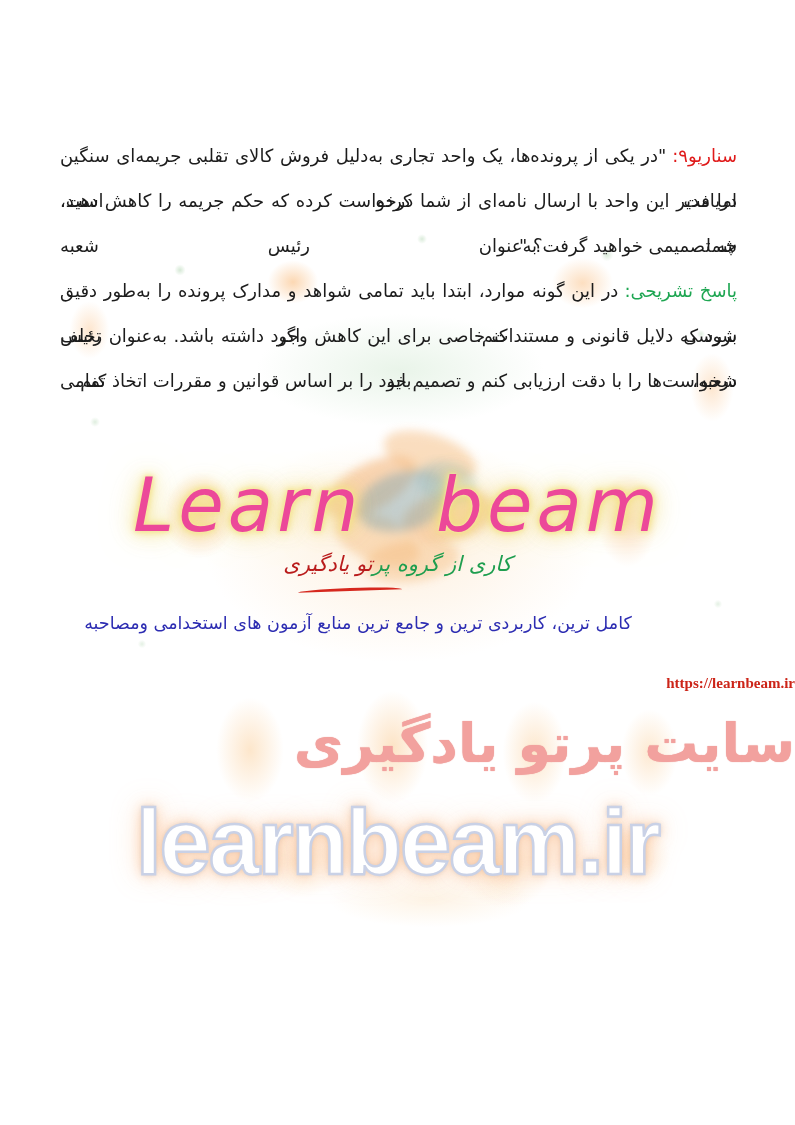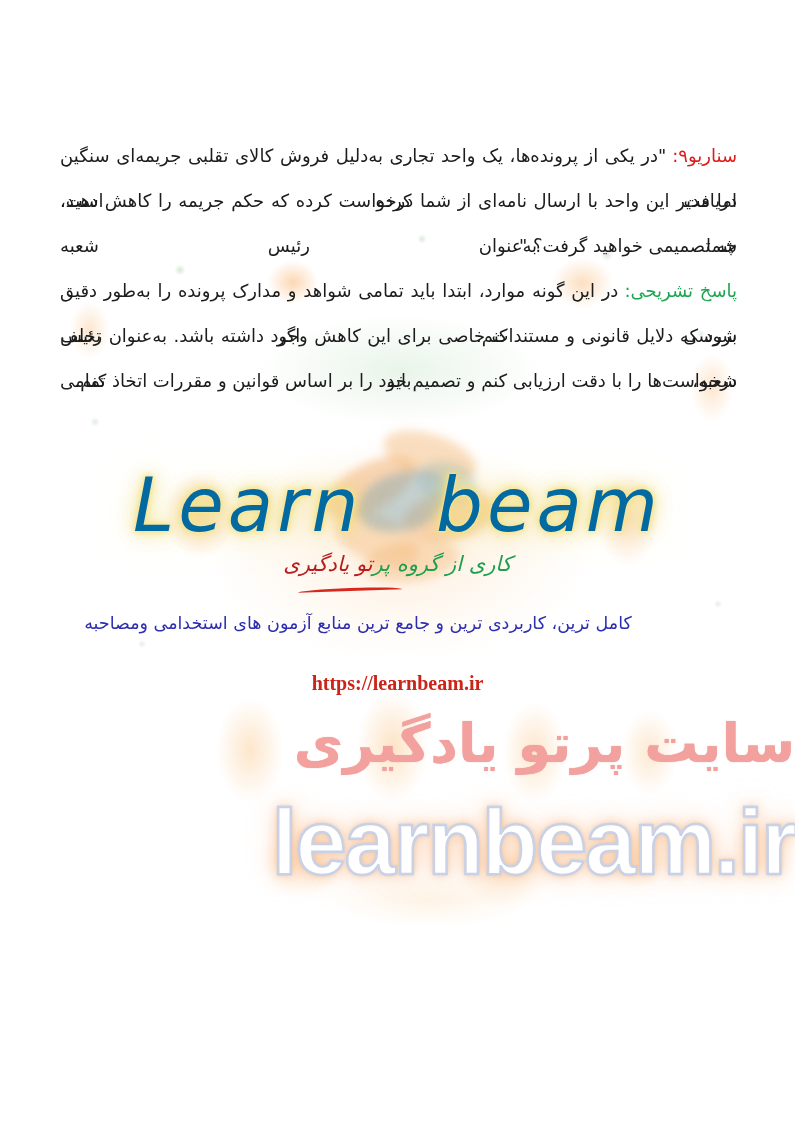--- a/index.html
+++ b/index.html
@@ -62,50 +62,50 @@
   .pline.last{text-align-last:start;}
   .lbl{font-weight:normal;margin-left:6px;}
   .lbl.red{color:#e01a1a;}
   .lbl.green{color:#1ea652;}
   .scenario{top:133px;}
   .answer{top:268px;}
   
   .brand{
     position:absolute;left:0;top:462px;width:795px;text-align:center;
     font-family:"DejaVu Sans",sans-serif;font-style:italic;font-size:74px;
-    letter-spacing:4px;word-spacing:46px;color:#0369a1;
+    letter-spacing:4px;word-spacing:46px;color:#ec4899;
     text-shadow:0 0 2px #f7ecac, 0 0 5px #f4e38c, 0 0 10px #f2df7e, 0 0 20px rgba(240,220,116,.85), 0 0 34px rgba(240,220,116,.6);
     pointer-events:none;
   }
   .byline{
     position:absolute;left:0;top:549px;width:795px;text-align:center;direction:rtl;
     font-size:21px;font-style:italic;line-height:30px;
   }
   .byline .g{color:#1e9e4f;}
   .byline .r{color:#b91c1c;}
   .byline-underline{
     position:absolute;left:298px;top:588px;width:104px;height:3px;background:#d6281e;
     border-radius:50% 50% 50% 50%/100% 100% 0 0;transform:rotate(-2deg);
   }
   .tagline{
     position:absolute;left:0;top:606px;width:716px;text-align:center;direction:rtl;
     color:#2d2db2;font-size:17.5px;line-height:34px;
   }
   .siteurl{
-    position:absolute;left:0;top:671px;width:795px;text-align:center;
+    position:absolute;left:0;top:671px;width:795px;text-align:right;
     font-family:"Liberation Serif","DejaVu Serif",serif;font-weight:bold;
-    color:#cc2418;font-size:20px;line-height:24px;text-decoration:none;display:block;
+    color:#cc2418;font-size:15px;line-height:24px;text-decoration:none;display:block;
   }
   .site-fa{
     position:absolute;left:0;top:706px;width:795px;text-align:right;direction:rtl;
     font-weight:bold;font-size:54px;line-height:76px;color:#f2a19e;
     text-shadow:0 0 1px #eb9a95;pointer-events:none;
   }
   .site-domain{
-    position:absolute;left:0;top:792px;width:795px;text-align:right;
+    position:absolute;left:0;top:792px;width:795px;text-align:center;
     font-family:"Liberation Sans","DejaVu Sans",sans-serif;font-weight:bold;
     font-size:92px;line-height:100px;letter-spacing:-2px;color:#ffffff;
     -webkit-text-stroke:2.5px #c9d1e6;
     text-shadow:0 0 14px rgba(250,178,120,.65), 0 0 30px rgba(250,178,120,.45), 0 0 4px rgba(176,188,214,.8);
     pointer-events:none;
   }
 </style>
 </head>
 <body>
 

